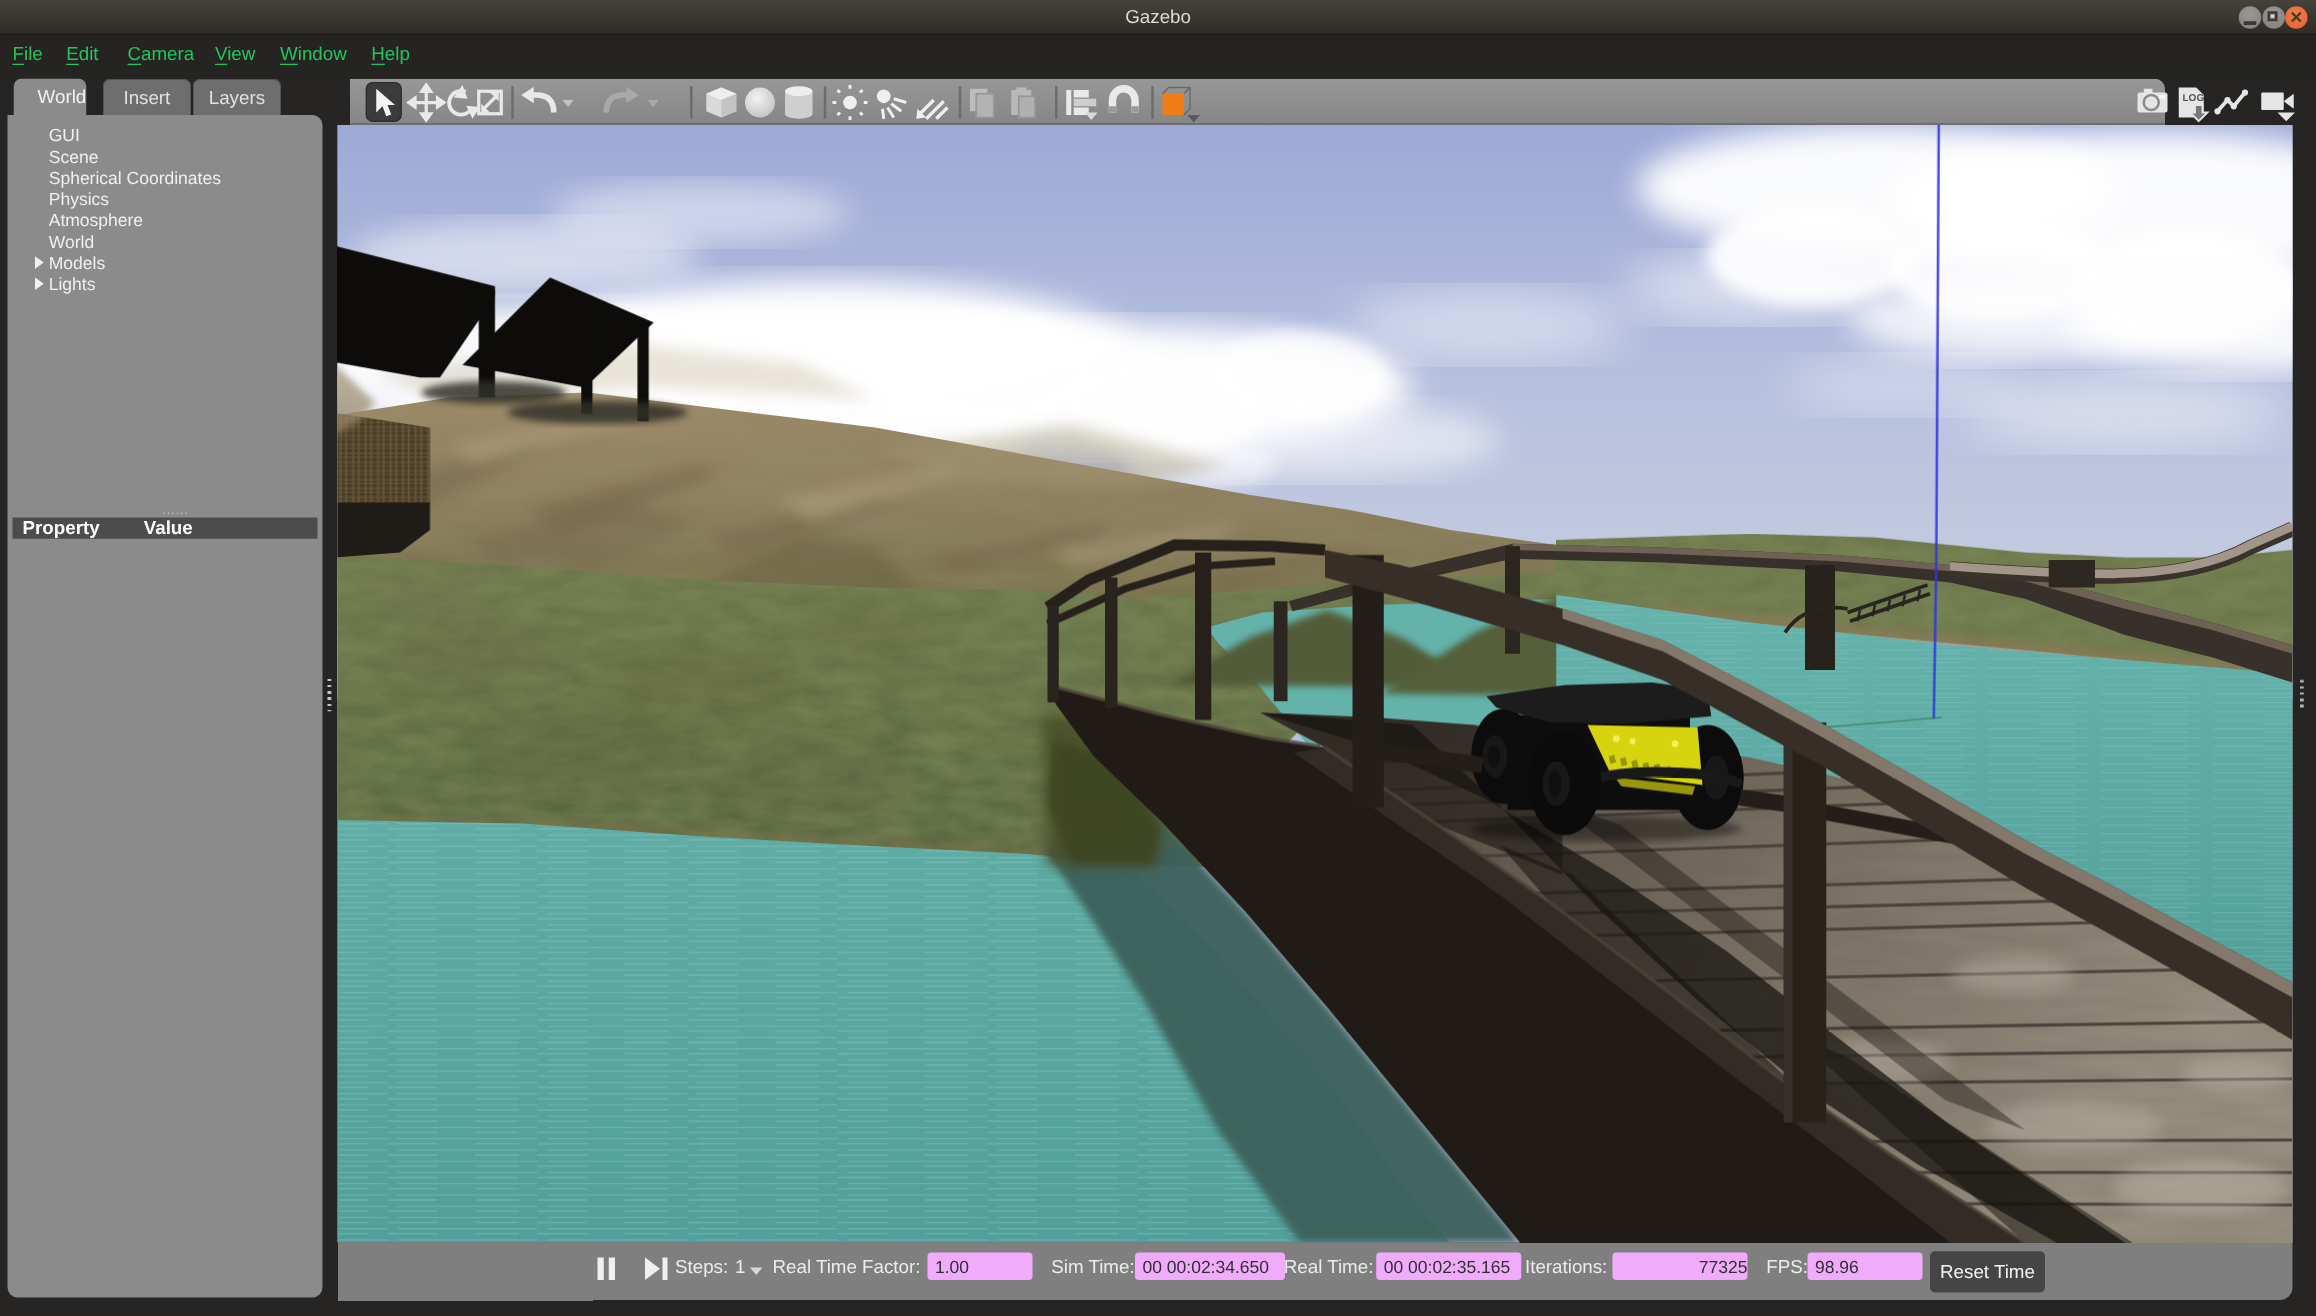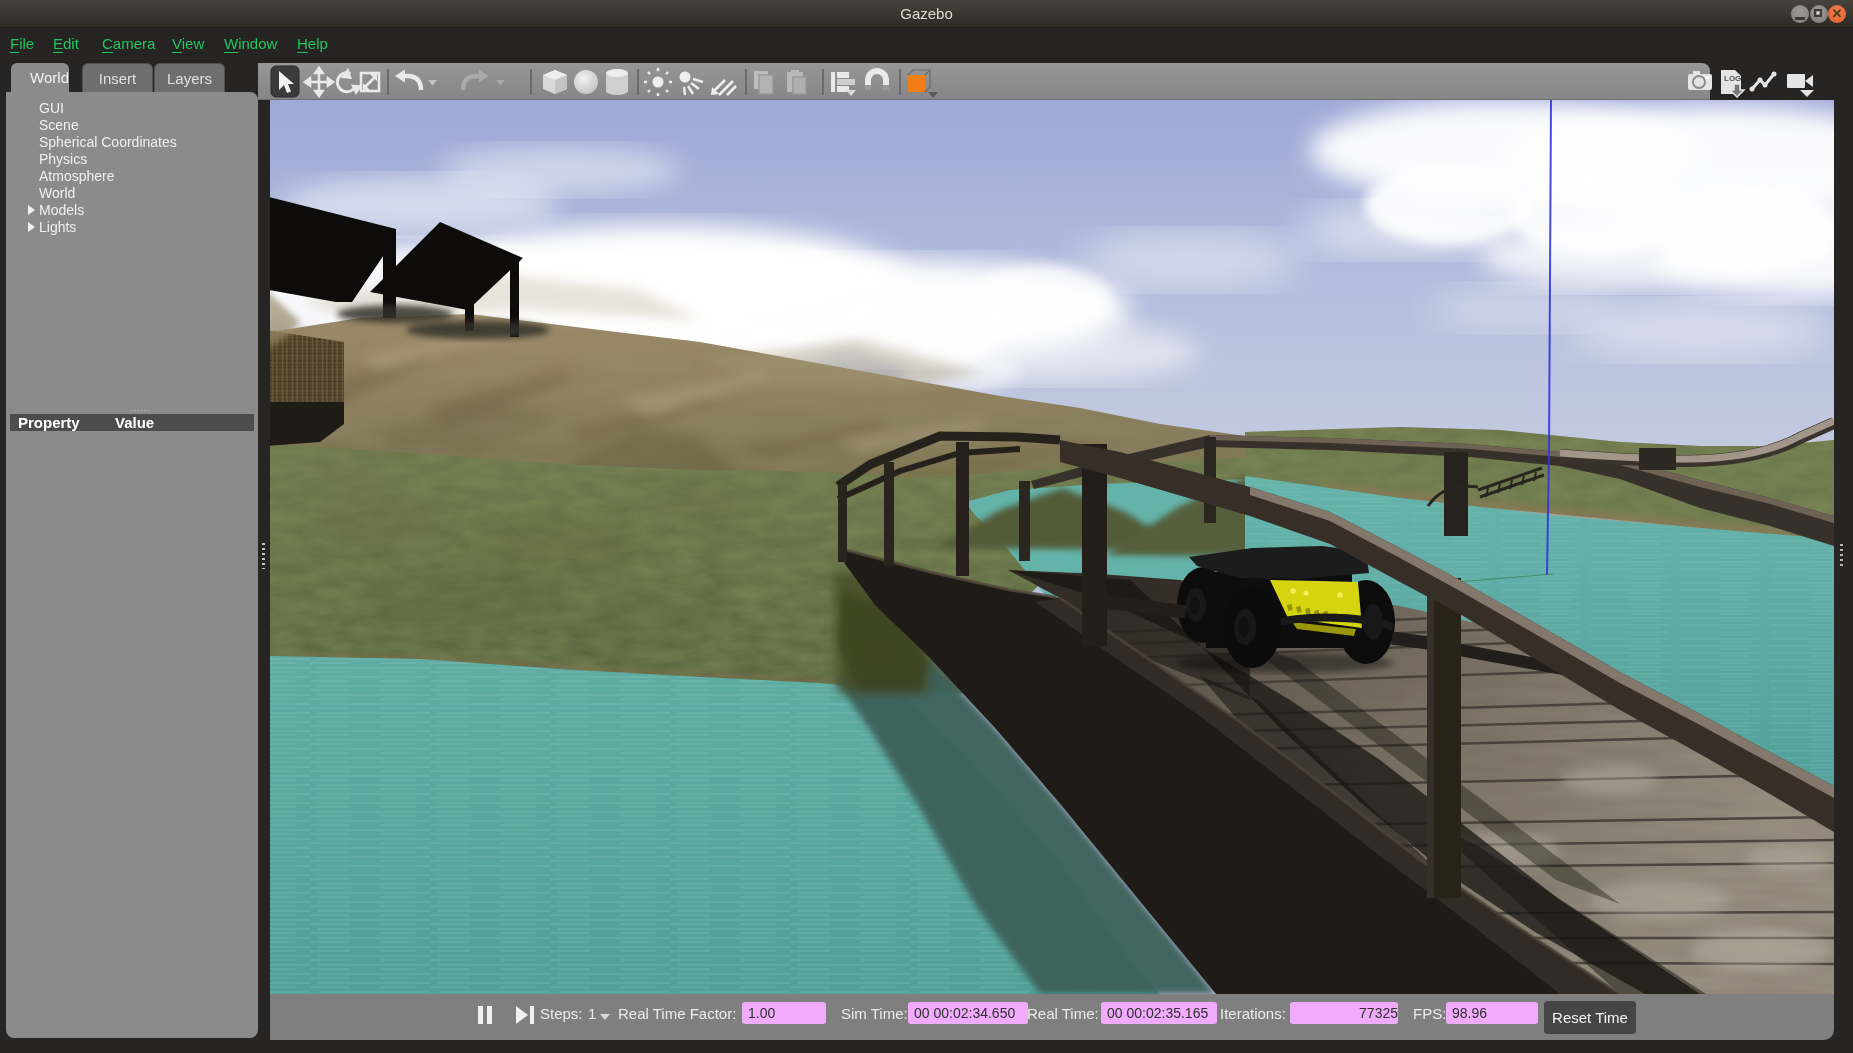--- a/index.html
+++ b/index.html
@@ -21,21 +21,21 @@
   .tab{position:absolute;top:0;height:30px;border-radius:6px 6px 0 0;
     font-size:15px;text-align:center;line-height:30px;}
   #panel{left:6px;top:92px;width:252px;height:946px;background:#8b8b8b;
     border-radius:0 8px 8px 8px;}
   .tree-item{position:absolute;left:33px;color:#f0f0f0;font-size:14px;}
   .tree-arrow{position:absolute;left:22px;width:0;height:0;
     border-left:7px solid #f0f0f0;border-top:5px solid transparent;border-bottom:5px solid transparent;}
   #prop-header{position:absolute;left:4px;top:322px;width:244px;height:17px;
     background:#4c4c4c;color:#fff;font-size:15px;font-weight:bold;}
   
-  #toolbar{left:258px;top:63px;width:1452px;height:37px;
+  #toolbar{left:280px;top:63px;width:1452px;height:37px;
     background:linear-gradient(#979797,#868686);border-radius:0 8px 0 0;
     border-bottom:1px solid #6f6f6f;box-sizing:border-box;}
   
   #viewport{left:270px;top:100px;width:1564px;height:894px;background:#b6bfdd;}
   
   #statusbar{left:270px;top:994px;width:1564px;height:46px;background:#7f7f7f;
     border-radius:0 0 10px 0;color:#ececec;font-size:15px;}
   .sb{position:absolute;top:12px;}
   .sb-box{position:absolute;top:8px;height:22px;background:#f0abfc;border-radius:3px;
     color:#30302e;font-size:14px;line-height:22px;padding-left:6px;box-sizing:border-box;white-space:nowrap;overflow:hidden;}

